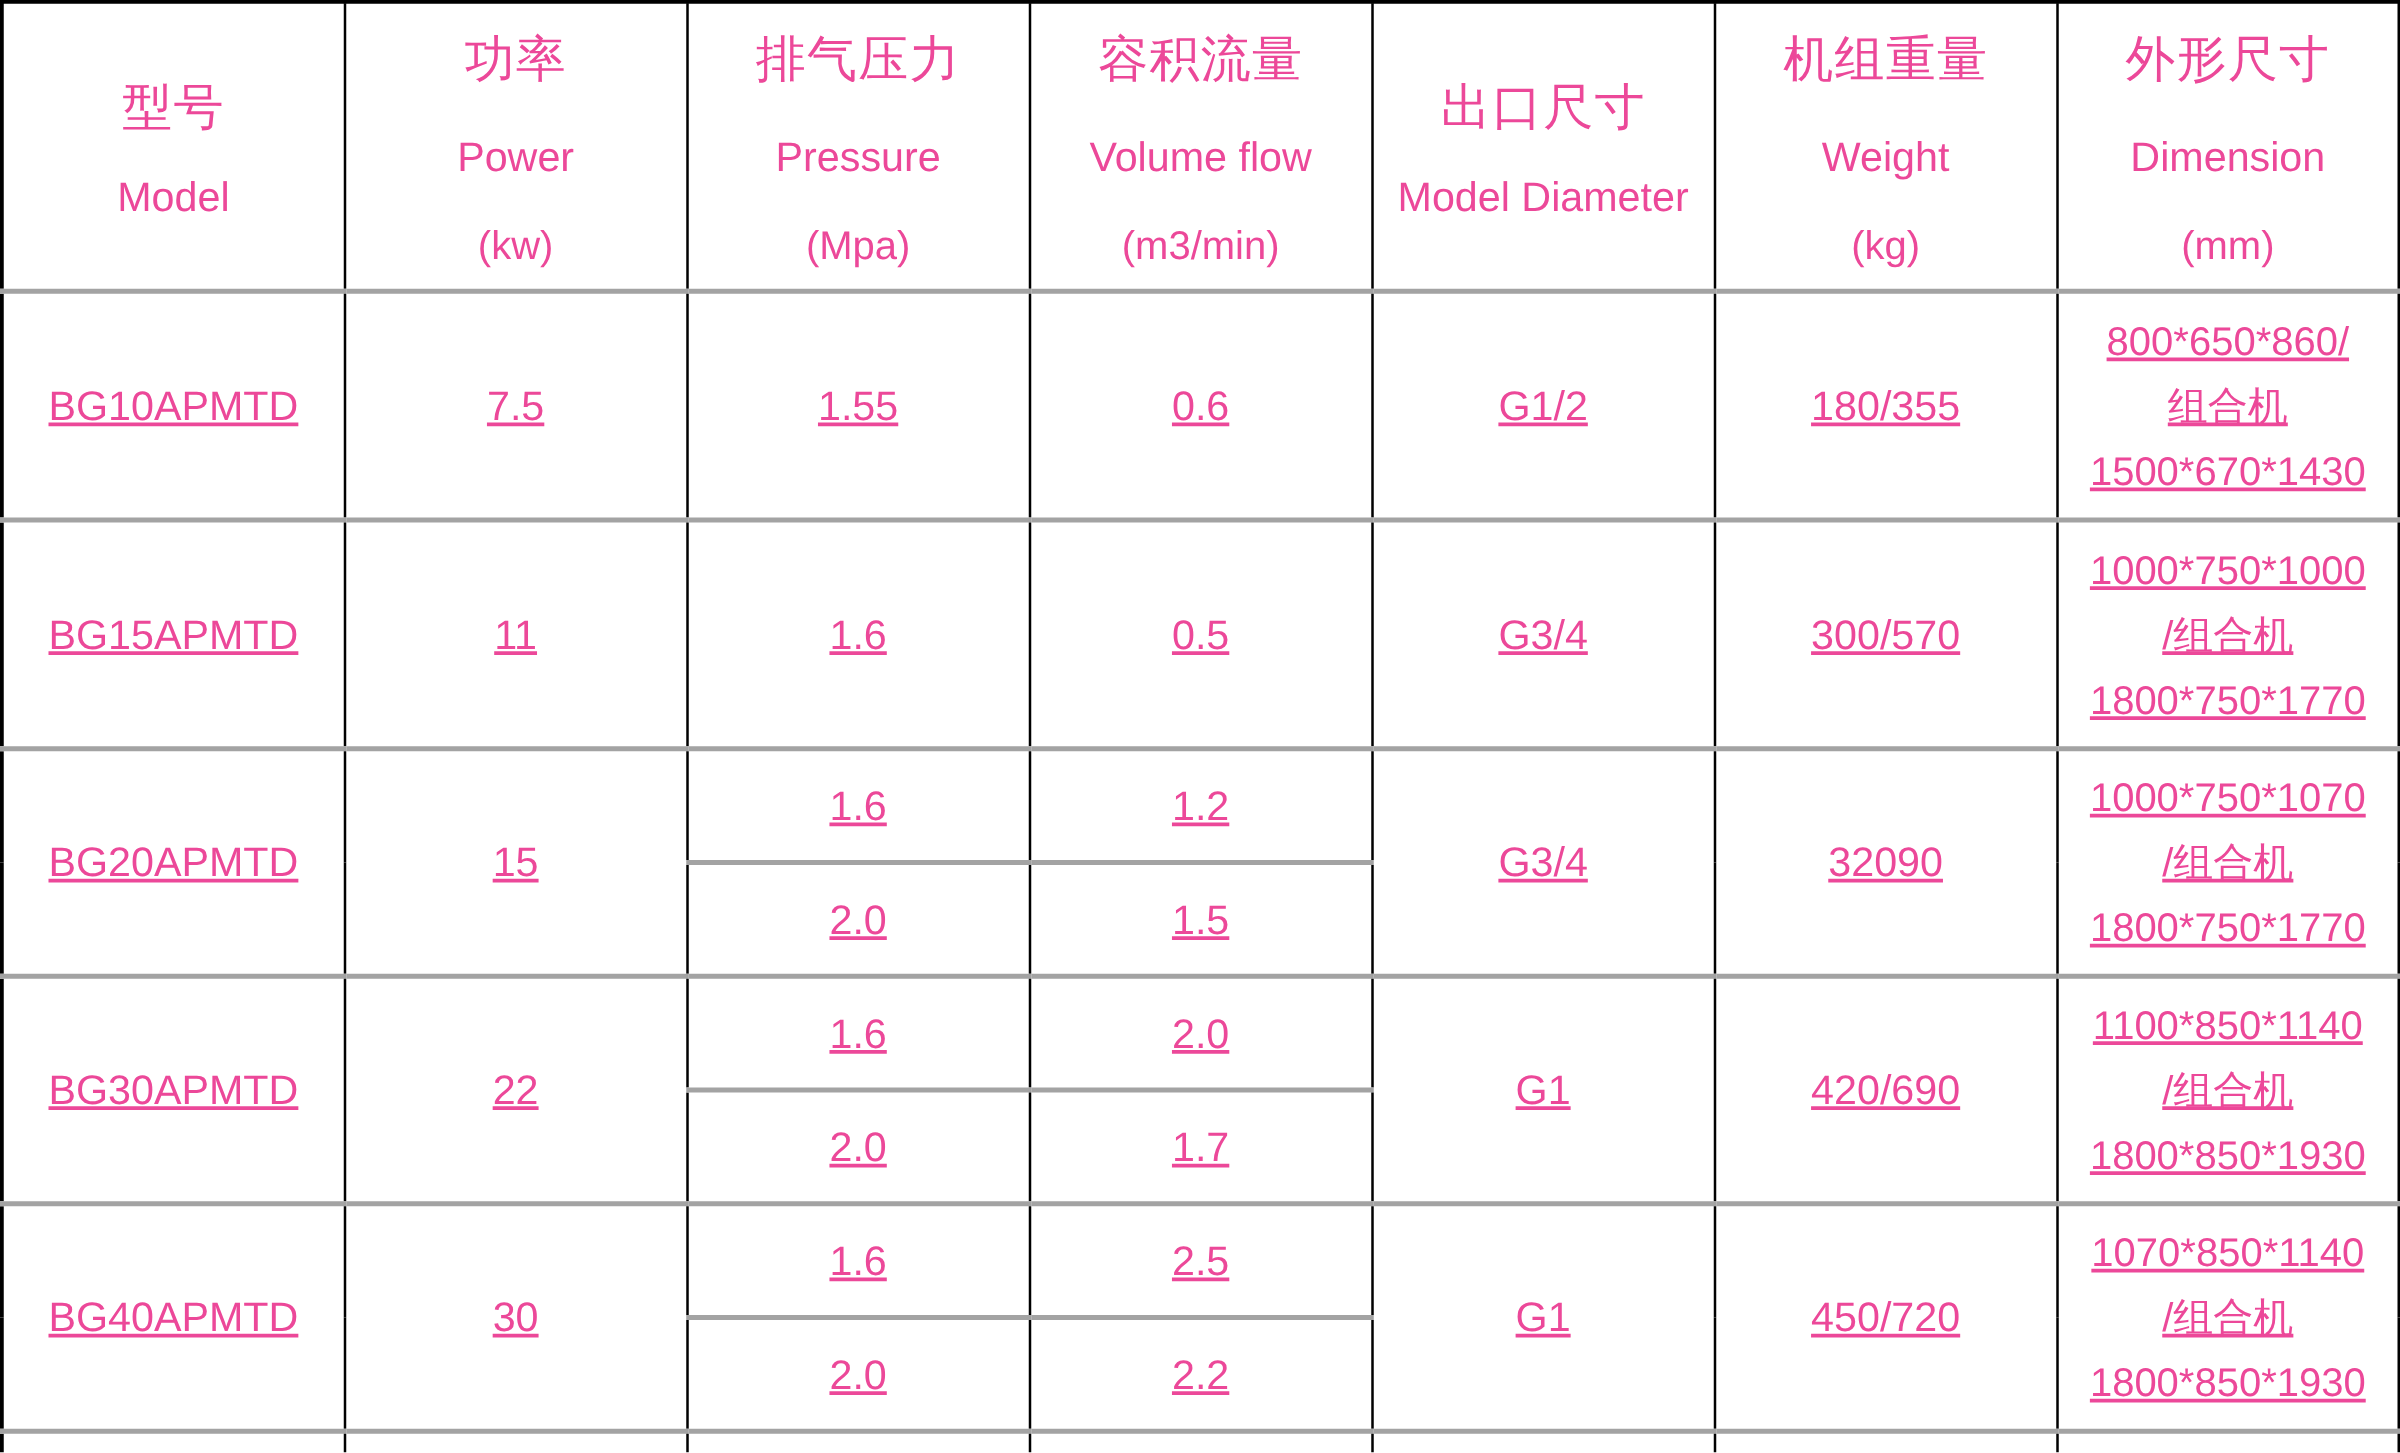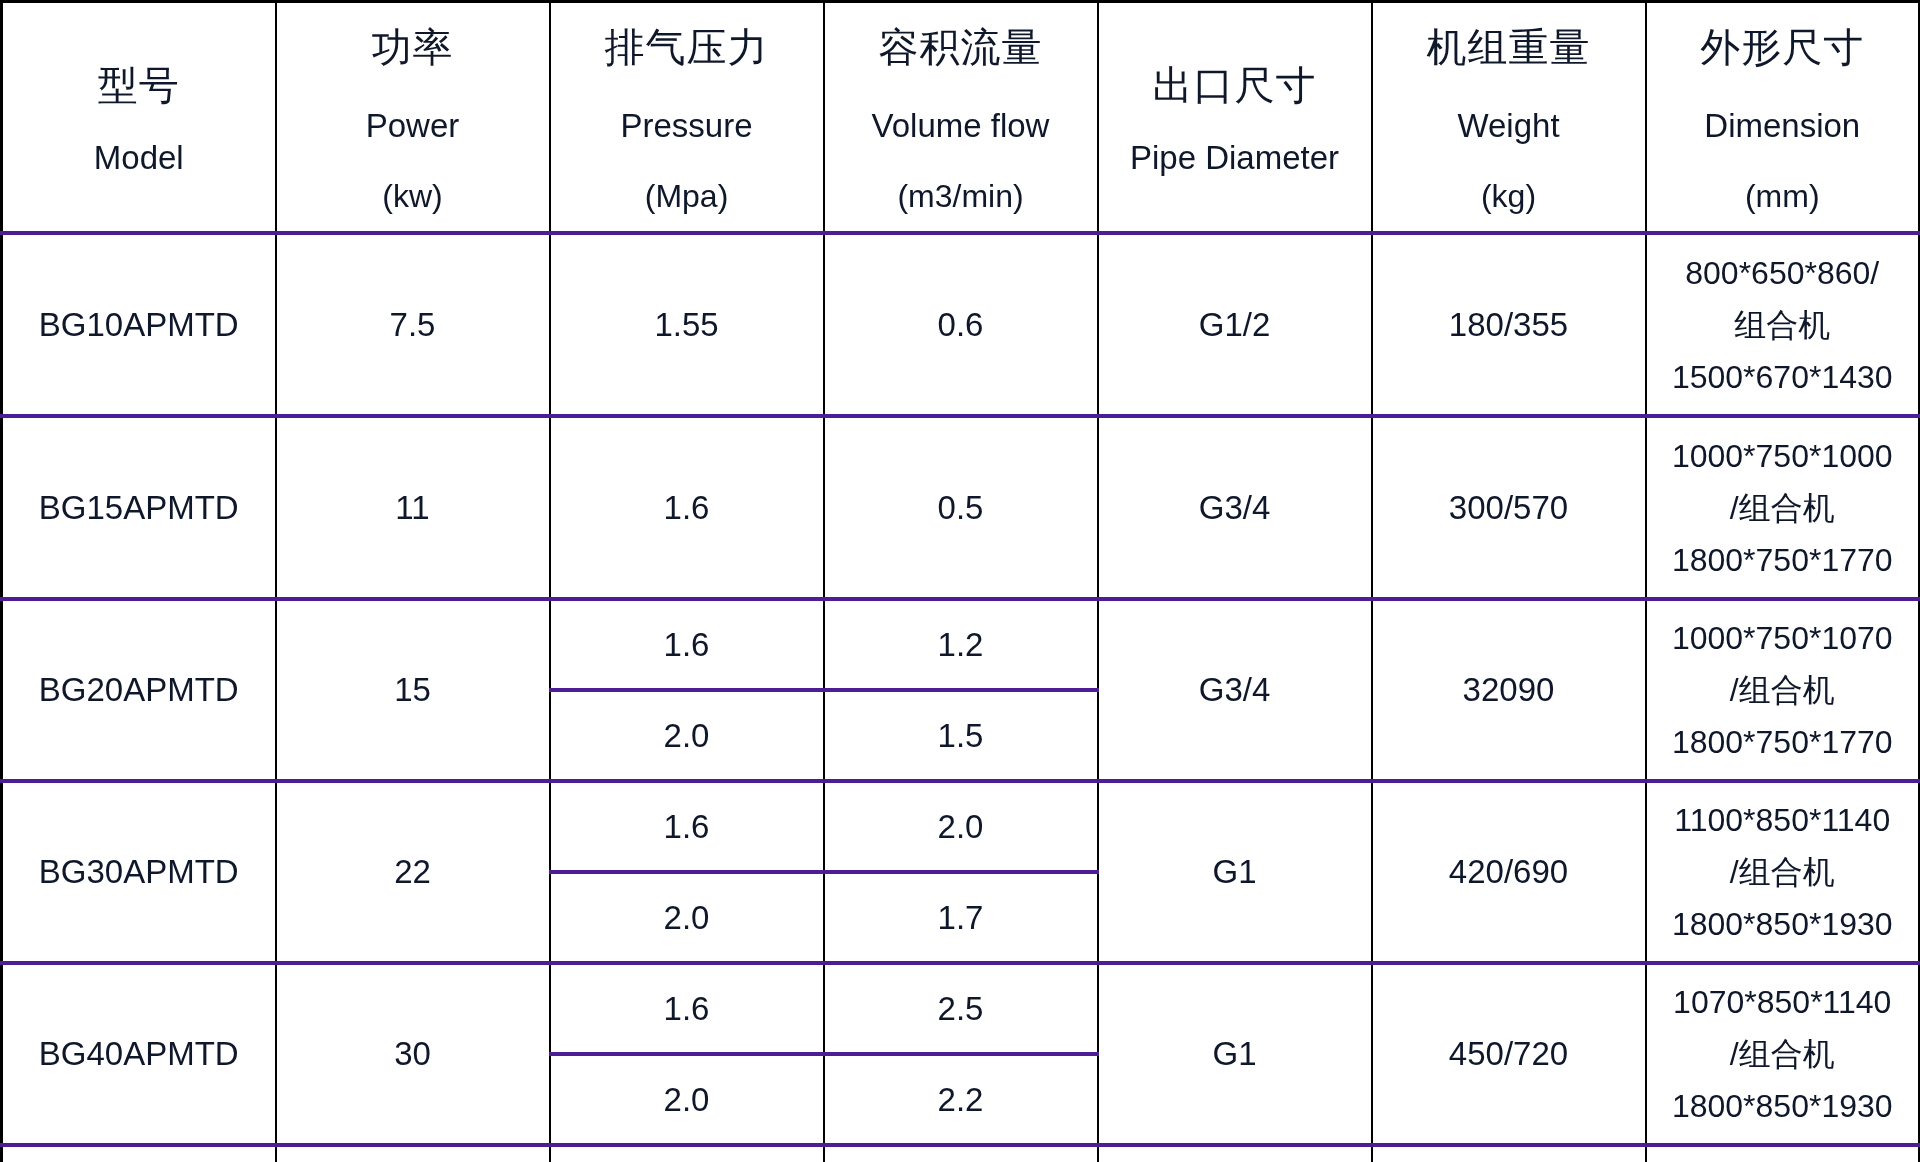--- a/index.html
+++ b/index.html
@@ -7,42 +7,42 @@
     padding: 0;
     background: #ffffff;
   }
   #stage {
     position: relative;
     width: 1920px;
     height: 1162px;
     overflow: hidden;
     background: #ffffff;
     font-family: "Liberation Sans", "DejaVu Sans", sans-serif;
-    color: #0f172a;
+    color: #ec4899;
   }
   table.spec {
     border-collapse: collapse;
     table-layout: fixed;
     width: 1920px;
     border: 3px solid #000;
   }
   table.spec col { width: 274px; }
   table.spec th, table.spec td {
     border: 2px solid #000;
     text-align: center;
     vertical-align: middle;
     padding: 0;
     font-weight: normal;
     overflow: hidden;
   }
   tr.hrow { height: 228px; }
   tr.drow { height: 183px; }
   tr.half { height: 91px; }
   tr.sliver { height: 24px; }
-  tr.rowline th, tr.rowline td { border-top: 4px solid #4c1d95; }
+  tr.rowline th, tr.rowline td { border-top: 4px solid #a3a3a3; text-decoration: underline; }
 
   
   th .hwrap {
     display: flex;
     flex-direction: column;
     justify-content: center;
     align-items: center;
     height: 228px;
     gap: 26px;
   }
@@ -102,21 +102,21 @@
       <th>
         <div class="hwrap three">
           <div class="cn">容积流量</div>
           <div class="en">Volume flow</div>
           <div class="unit">(m3/min)</div>
         </div>
       </th>
       <th>
         <div class="hwrap">
           <div class="cn">出口尺寸</div>
-          <div class="en">Pipe Diameter</div>
+          <div class="en">Model Diameter</div>
         </div>
       </th>
       <th>
         <div class="hwrap three">
           <div class="cn">机组重量</div>
           <div class="en">Weight</div>
           <div class="unit">(kg)</div>
         </div>
       </th>
       <th>

